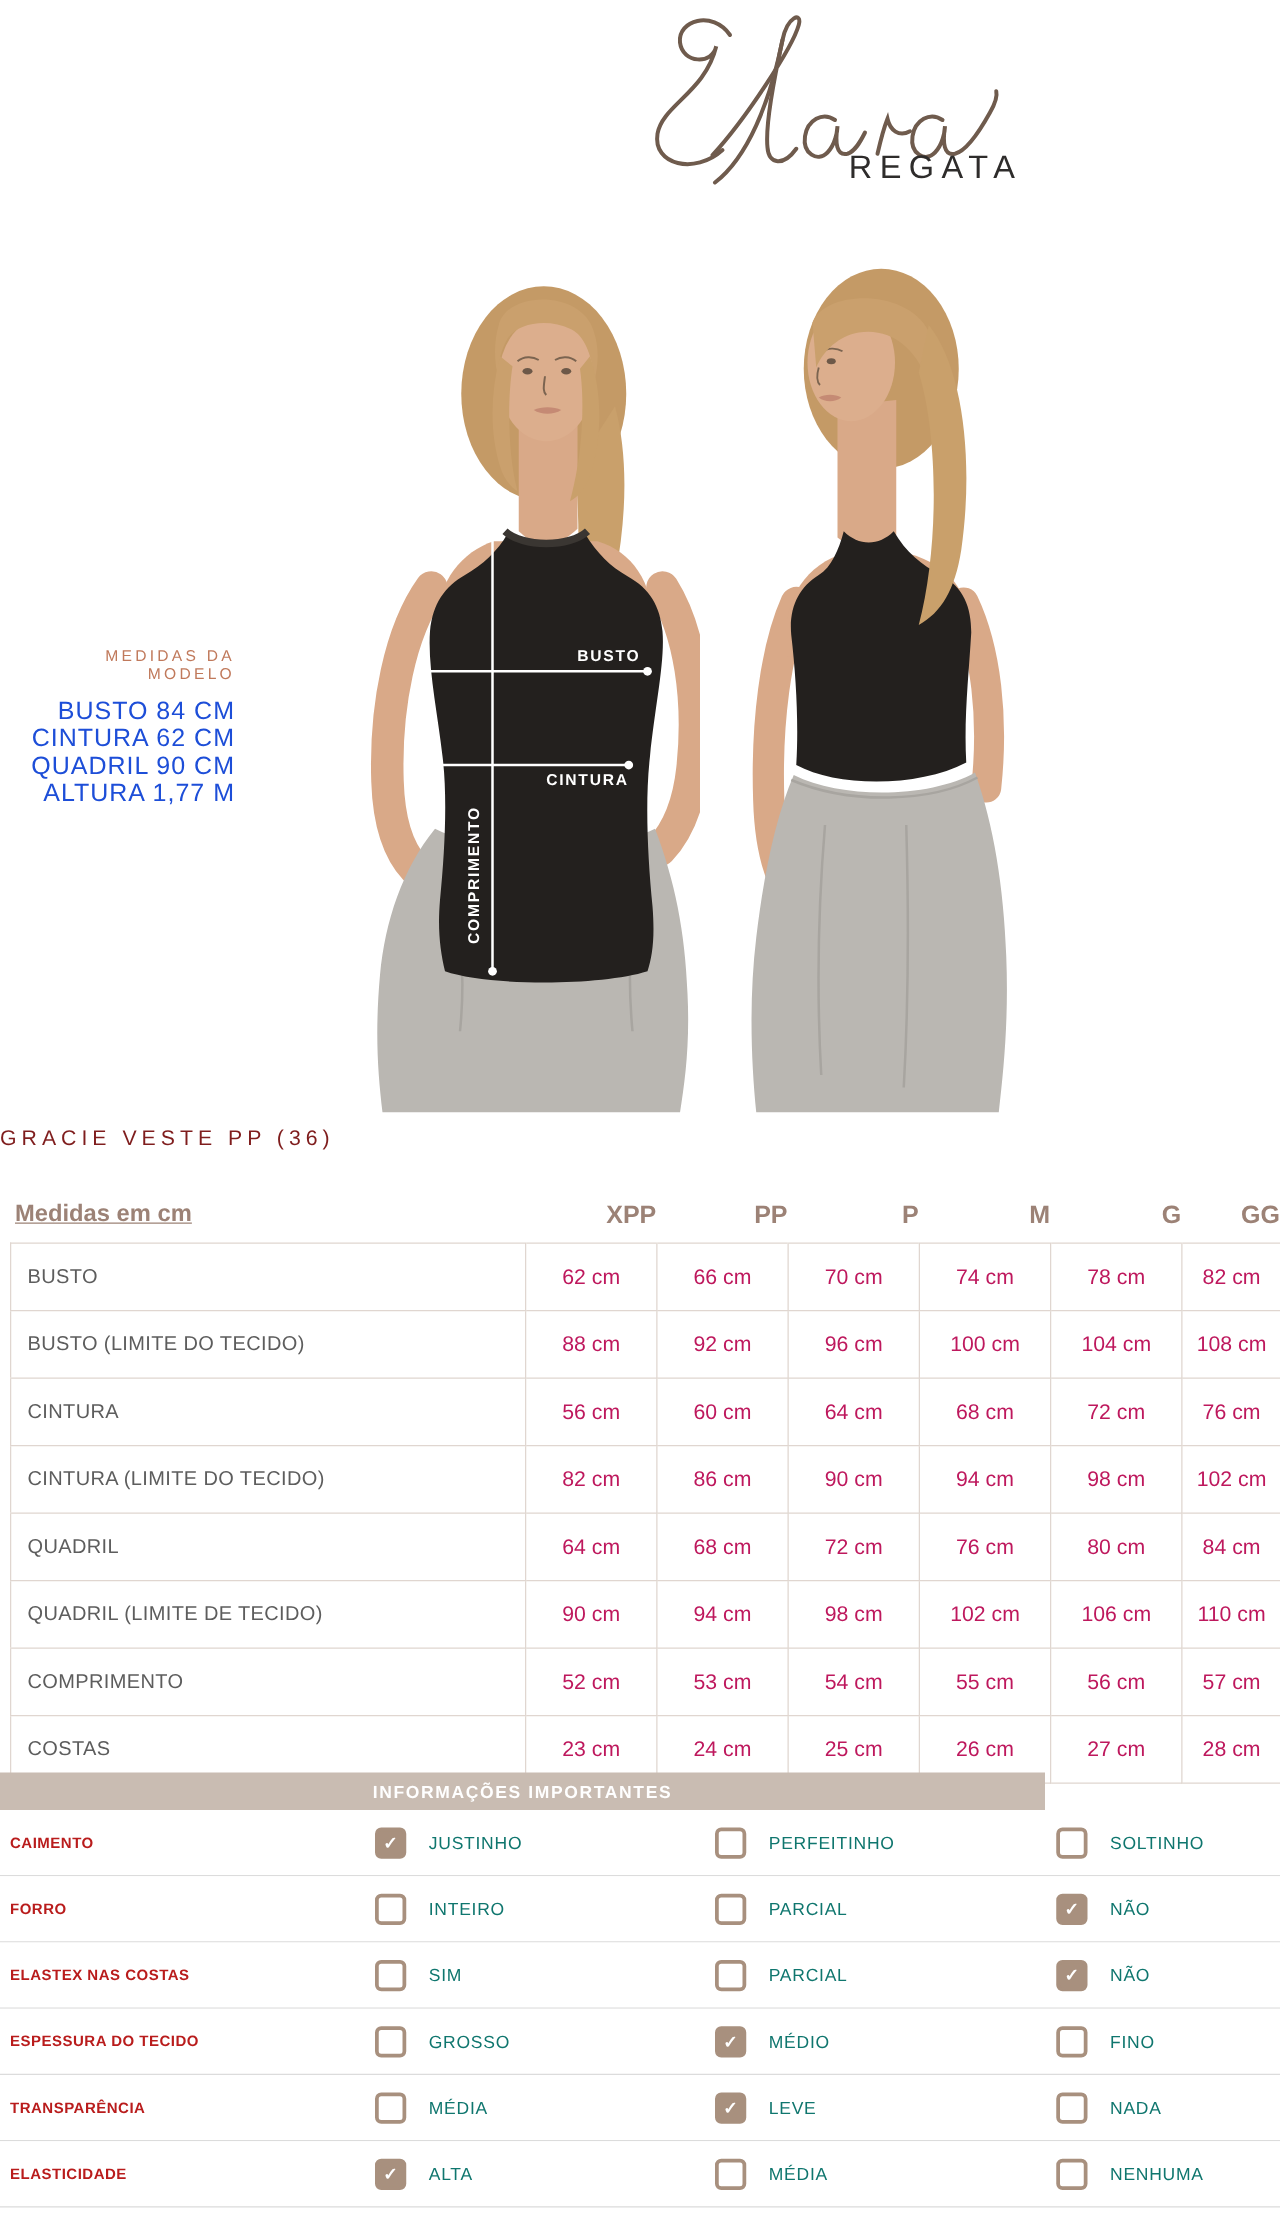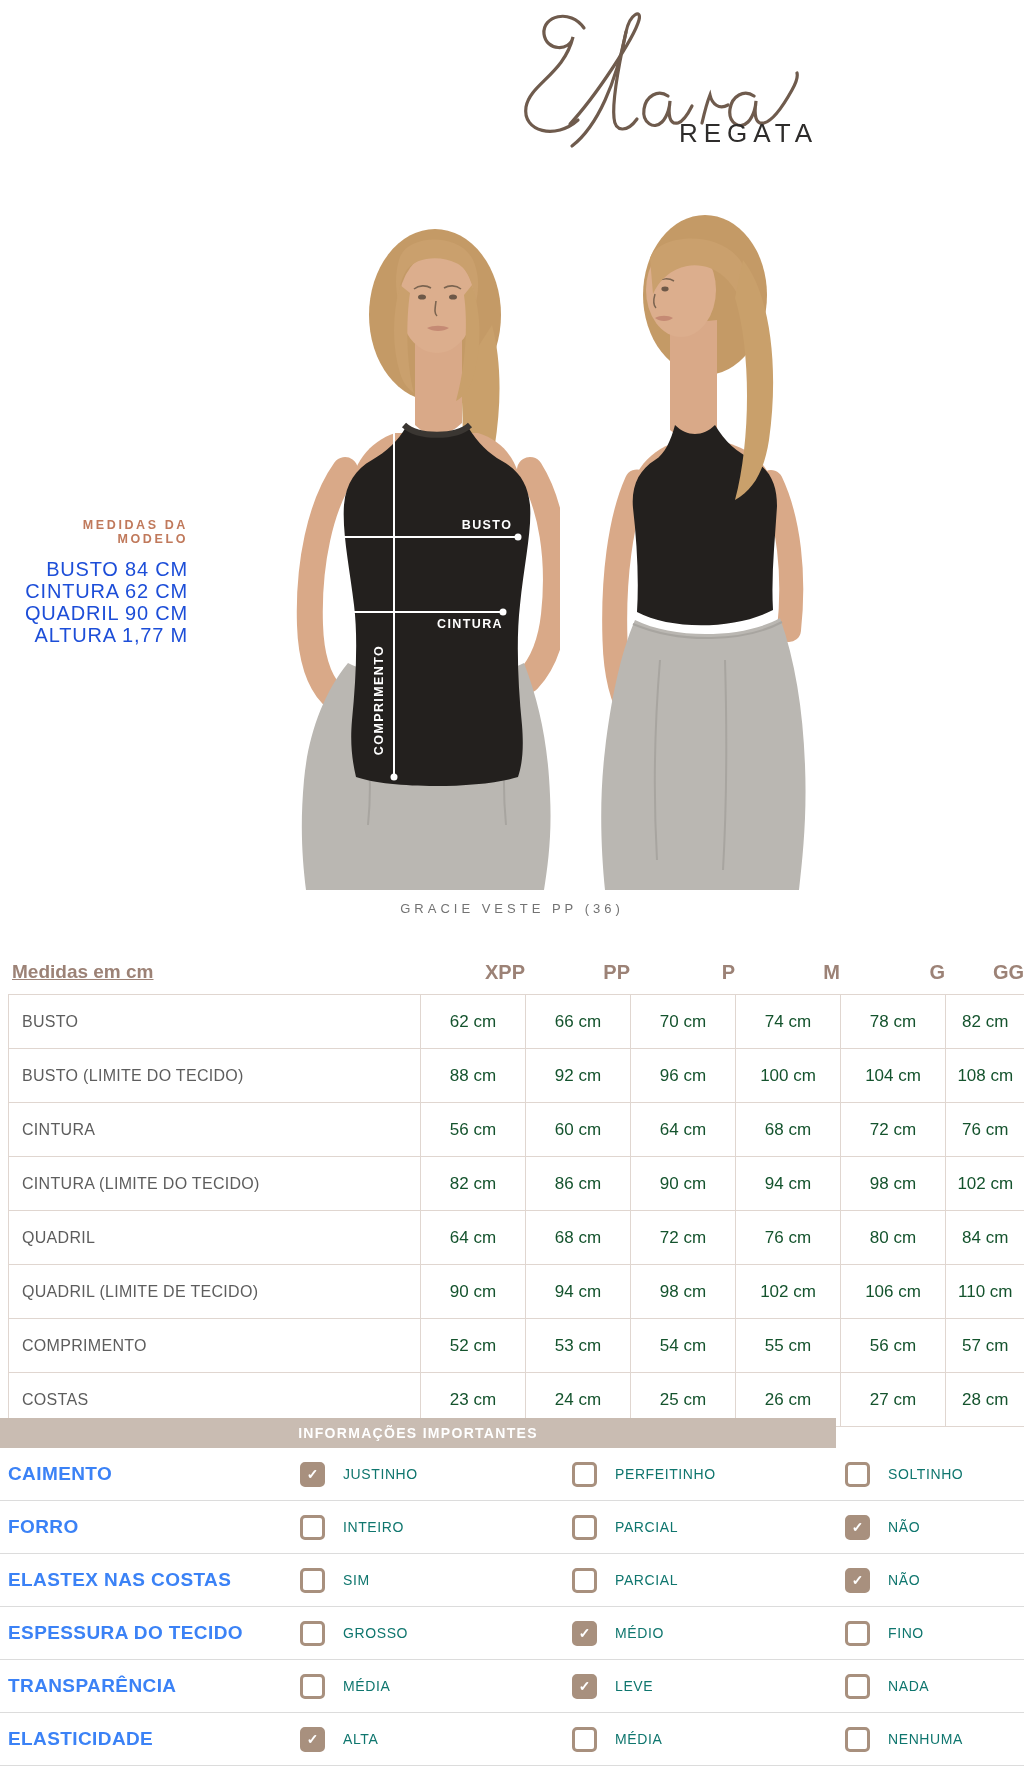--- a/index.html
+++ b/index.html
@@ -6,51 +6,51 @@
   .page{position:relative;width:1024px;height:1775px;background:#ffffff;overflow:hidden;
         font-family:"Liberation Sans",sans-serif;}
 
   
   .logo-svg{position:absolute;left:495px;top:4px;}
   .regata{position:absolute;left:500px;top:118px;width:318px;text-align:right;
           font-size:26px;letter-spacing:6px;color:#2e2c2b;font-weight:400;}
 
   
   .model-meas{position:absolute;left:18px;top:518px;width:170px;text-align:right;}
-  .model-meas .t{font-size:12.5px;font-weight:bold;letter-spacing:2.6px;color:#c0795b;margin-bottom:12px;}
+  .model-meas .t{font-size:12.5px;font-weight:normal;letter-spacing:2.6px;color:#c0795b;margin-bottom:12px;}
   .model-meas .line{font-size:20px;color:#1d4ed8;line-height:22px;letter-spacing:0.8px;}
 
   
   .photo-front{position:absolute;left:210px;top:185px;}
   .photo-back{position:absolute;left:575px;top:190px;}
 
-  .caption{position:absolute;left:0;top:901px;width:1024px;text-align:center;
-           font-size:13px;letter-spacing:4px;color:#737373;}
+  .caption{position:absolute;left:0;top:901px;width:1024px;text-align:left;
+           font-size:17px;letter-spacing:4px;color:#7f1d1d;}
 
   
   .size-wrap{position:absolute;left:8px;top:950px;width:1016px;}
   .size-head{display:flex;height:44px;align-items:center;color:#9c8276;font-weight:bold;}
   .size-head .h0{width:412px;font-size:19px;padding-left:4px;box-sizing:border-box;text-decoration:underline;}
   .size-head .h{width:105px;text-align:right;font-size:20px;}
   .size-head .hlast{width:79px;}
   table.size{border-collapse:collapse;table-layout:fixed;width:1016px;
              border-top:1px solid #e0d6d0;border-left:1px solid #e0d6d0;}
   table.size td{border-bottom:1px solid #e0d6d0;border-right:1px solid #e0d6d0;
-                height:51px;text-align:center;font-size:17px;color:#14532d;}
+                height:51px;text-align:center;font-size:17px;color:#be185d;}
   table.size td:last-child{border-right:none;}
   table.size td.lbl{text-align:left;padding-left:13px;font-size:16px;color:#5d5d5d;letter-spacing:0.3px;}
 
   
   .band{position:absolute;left:0;top:1418px;width:836px;height:30px;background:#c9bcb2;
         display:flex;align-items:center;justify-content:center;color:#ffffff;font-weight:bold;
         font-size:14px;letter-spacing:1.3px;}
   .info{position:absolute;left:0;top:1448px;width:1024px;}
   .info-row{position:relative;height:52px;border-bottom:1px solid #dcdcdc;background:#fff;}
   .info-label{position:absolute;left:8px;top:0;height:52px;display:flex;align-items:center;
-              font-weight:bold;font-size:19px;color:#3b82f6;letter-spacing:0.4px;}
+              font-weight:bold;font-size:12px;color:#b91c1c;letter-spacing:0.4px;}
   .opt{position:absolute;top:0;height:52px;display:flex;align-items:center;gap:18px;}
   .opt0{left:300px}.opt1{left:572px}.opt2{left:845px}
   .cb{width:19px;height:19px;border:3px solid #a8907e;border-radius:5px;background:#fff;
       display:flex;align-items:center;justify-content:center;font-size:14px;color:#fff;
       font-weight:bold;flex:0 0 auto;}
   .cb.on{background:#a8907e;}
   .optlbl{font-size:14px;color:#0f766e;letter-spacing:0.6px;}
 
   .ann{font-size:12.5px;font-weight:600;letter-spacing:1.4px;fill:#ffffff;
        font-family:"Liberation Sans",sans-serif;}

